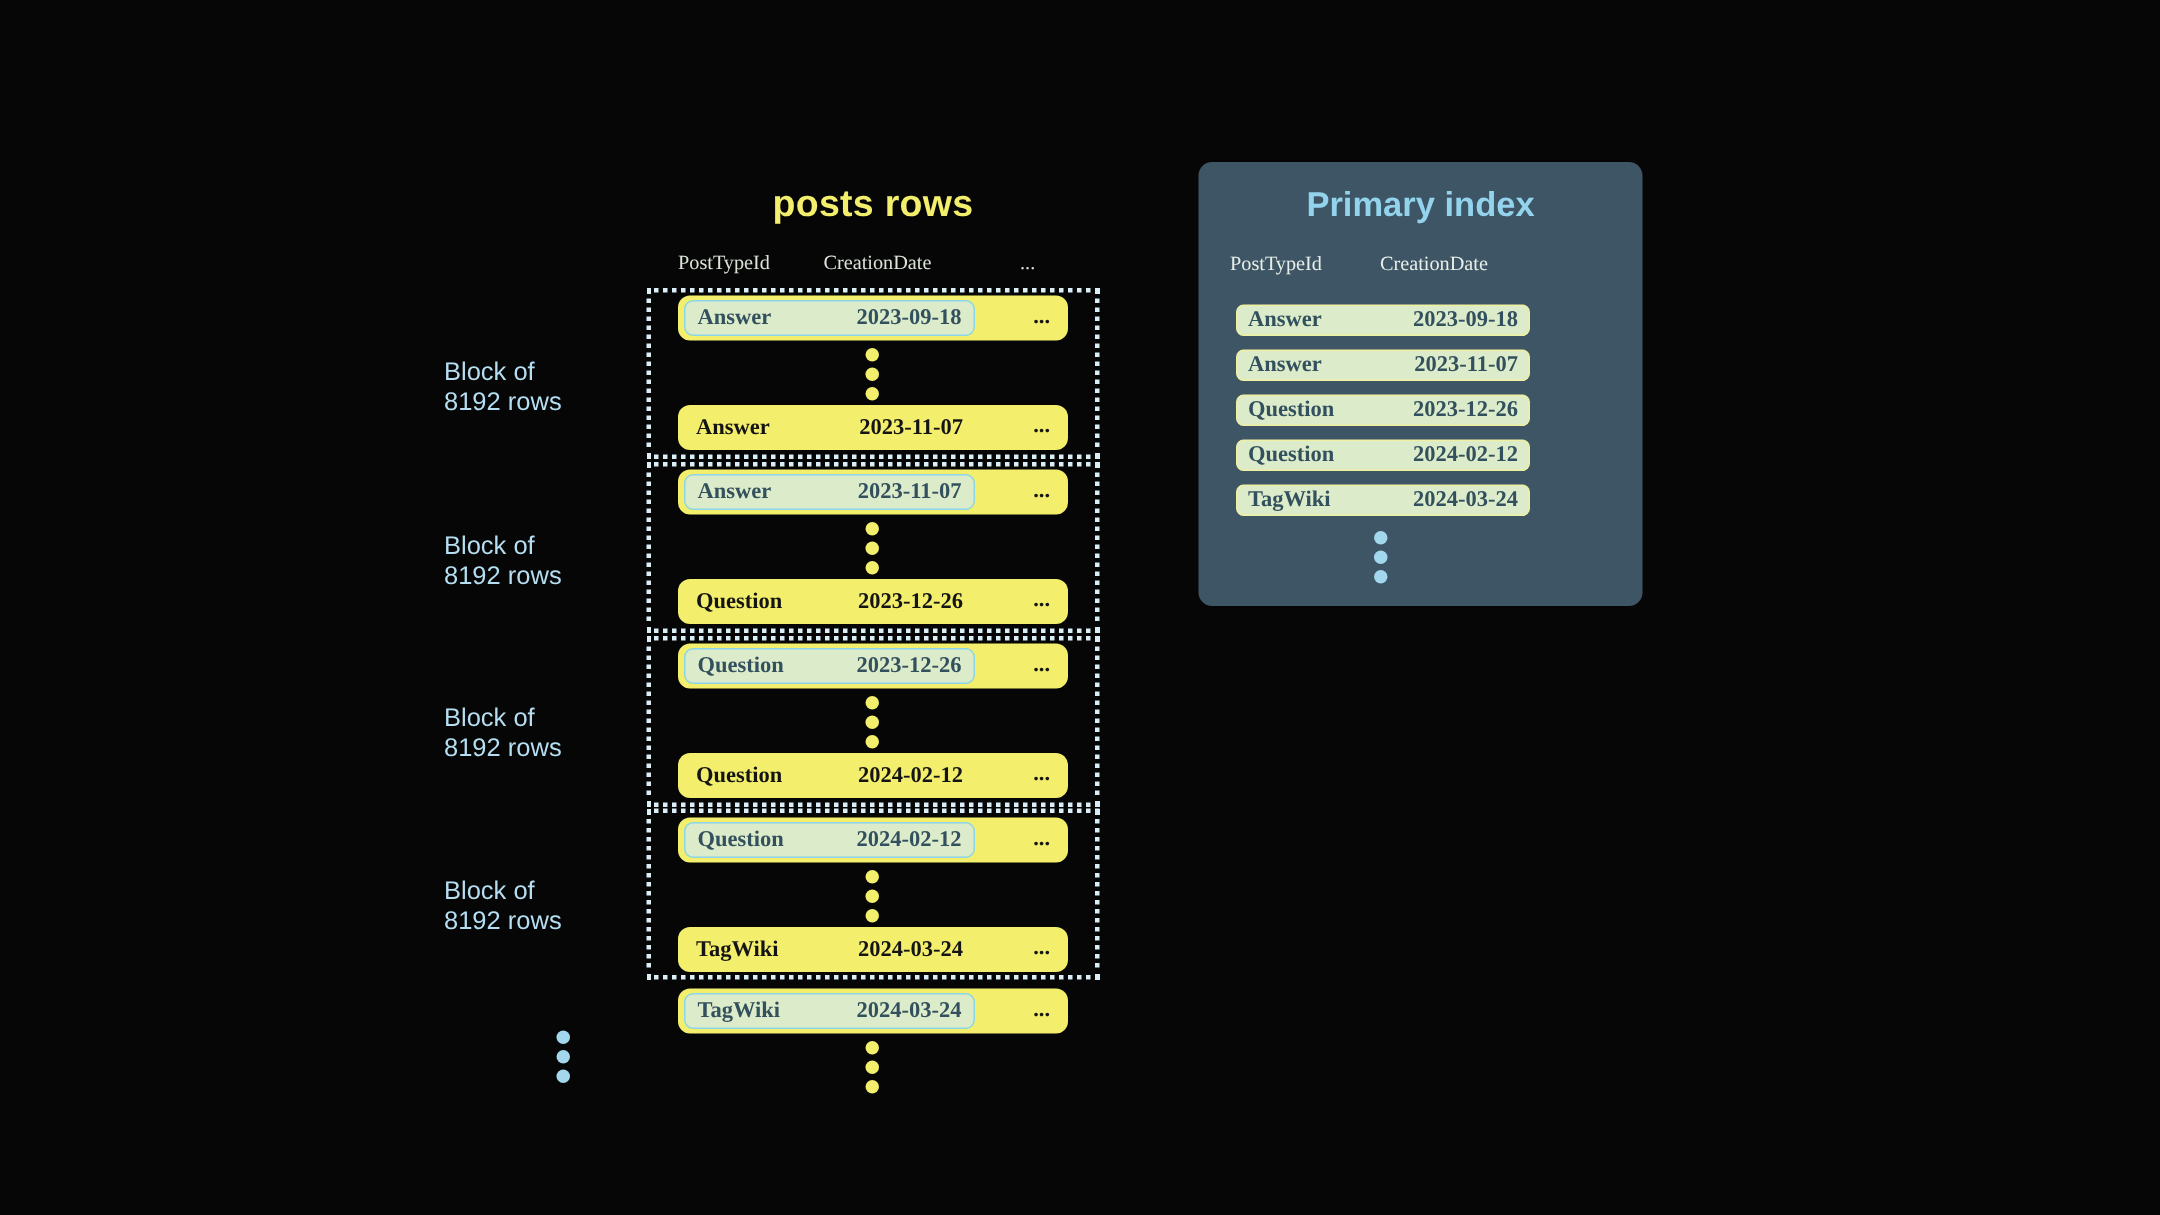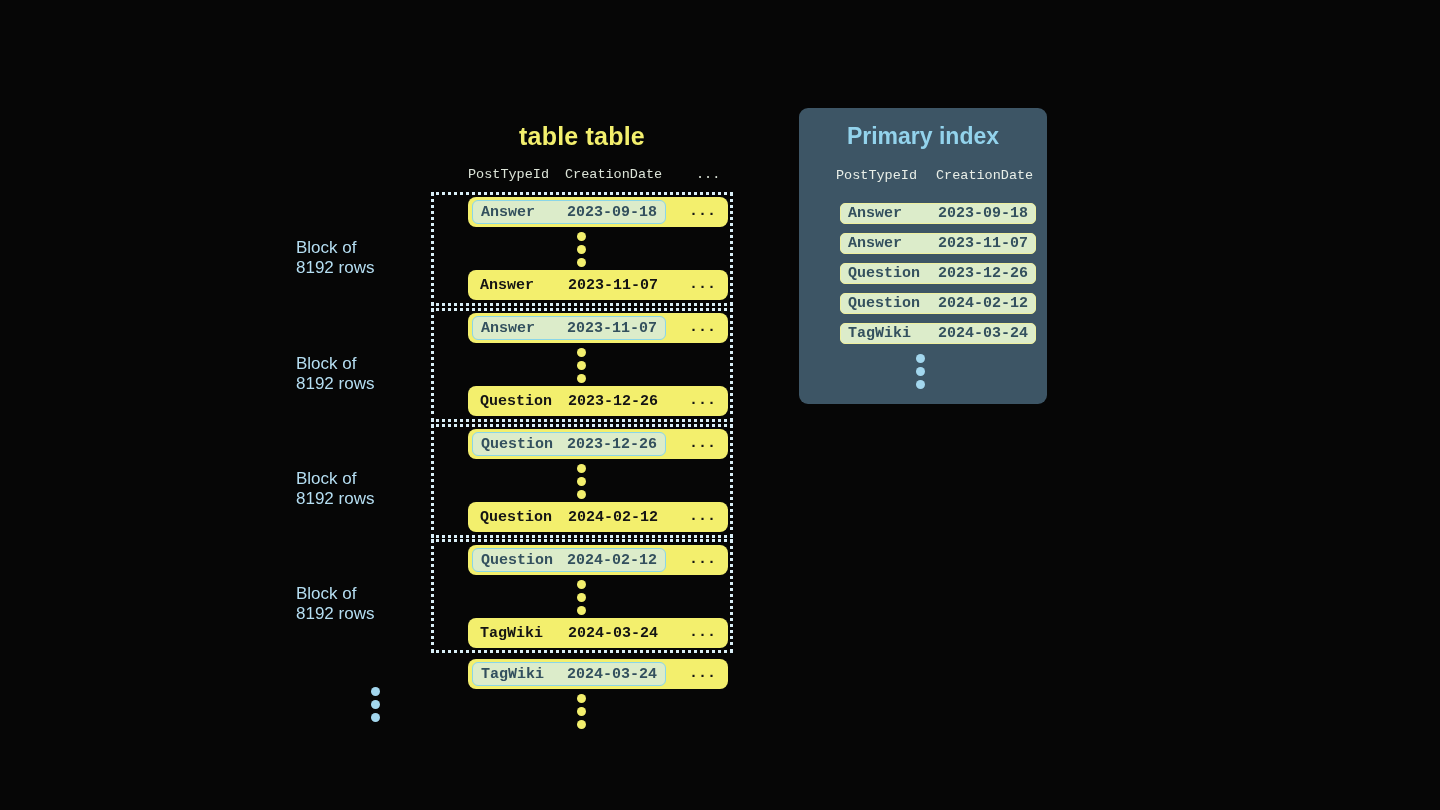--- a/index.html
+++ b/index.html
@@ -6,21 +6,21 @@
     --background:#060606; --yellow:#f3ef6d; --mint:#dcecca; --cyan-border:#8ad6e8;
     --pale-yellow-border:#eff0a0; --panel-bg:#3d5565; --panel-title:#93d3ec;
     --label-blue:#b5def2; --dot-blue:#a3d7ee; --header-text:#dce4d8;
     --panel-header-text:#e9efe8; --dark-slate-text:#33505e; --dark-text:#141414;
     --dotted-border:#d9eef6;
   }
   html,body{margin:0;padding:0;}
   body{background:var(--background);width:1440px;height:810px;overflow:hidden;}
   .stage{position:relative;width:1440px;height:810px;background:var(--background);
          font-family:"Liberation Sans","DejaVu Sans",sans-serif;}
-  .mono{font-family:Liberation Mono, monospace;margin-left:16px;}
+  .mono{font-family:Liberation Serif, serif;}
 
   
   .pt-title{position:absolute;left:431px;top:122px;width:302px;text-align:center;
             color:var(--yellow);font-size:25px;font-weight:600;letter-spacing:.2px;}
   .col-header{position:absolute;top:167px;font-size:13.5px;color:var(--header-text);}
   .block-outline{position:absolute;left:431px;width:302px;height:114px;box-sizing:border-box;
                  border:3px dotted var(--dotted-border);}
   .row{position:absolute;left:452px;width:260px;height:30px;background:var(--yellow);
        border-radius:8px;}
   .cell{position:absolute;left:4px;top:3px;width:194px;height:24px;box-sizing:border-box;
@@ -34,36 +34,36 @@
   .block-label{position:absolute;left:296px;width:160px;text-align:left;
                color:var(--label-blue);font-size:17px;line-height:20px;}
 
   
   .vdots{position:absolute;display:flex;flex-direction:column;gap:4px;}
   .vdots i{width:9px;height:9px;border-radius:50%;display:block;}
   .vdots.yellow i{background:var(--yellow);}
   .vdots.blue i{background:var(--dot-blue);}
 
   
-  .panel{position:absolute;left:799px;top:108px;width:248px;height:296px;
+  .panel{position:absolute;left:799px;top:108px;width:296px;height:296px;
          background:var(--panel-bg);border-radius:9px;}
   .panel-title{position:absolute;left:0;top:15px;width:100%;text-align:center;
                color:var(--panel-title);font-size:23px;font-weight:600;}
   .panel-colhdr{position:absolute;top:60px;font-size:13.5px;color:var(--panel-header-text);}
   .prow{position:absolute;left:25px;width:196px;height:21px;box-sizing:border-box;
         background:var(--mint);border:1.5px solid var(--pale-yellow-border);border-radius:5px;
         display:flex;justify-content:space-between;align-items:center;padding:0 7px;
         font-size:15px;font-weight:bold;color:var(--dark-slate-text);}
 </style>
 </head>
 <body>
 
 <div class="stage">
 
-  <div class="pt-title">table table</div>
+  <div class="pt-title">posts rows</div>
   <span class="col-header mono" style="left:452px">PostTypeId</span>
   <span class="col-header mono" style="left:549px">CreationDate</span>
   <span class="col-header mono" style="left:680px">...</span>
 
   <div class="block-outline" style="top:192px"></div>
   <div class="block-outline" style="top:308px"></div>
   <div class="block-outline" style="top:424px"></div>
   <div class="block-outline" style="top:539px"></div>
 
   <div class="block-label" style="top:238px">

